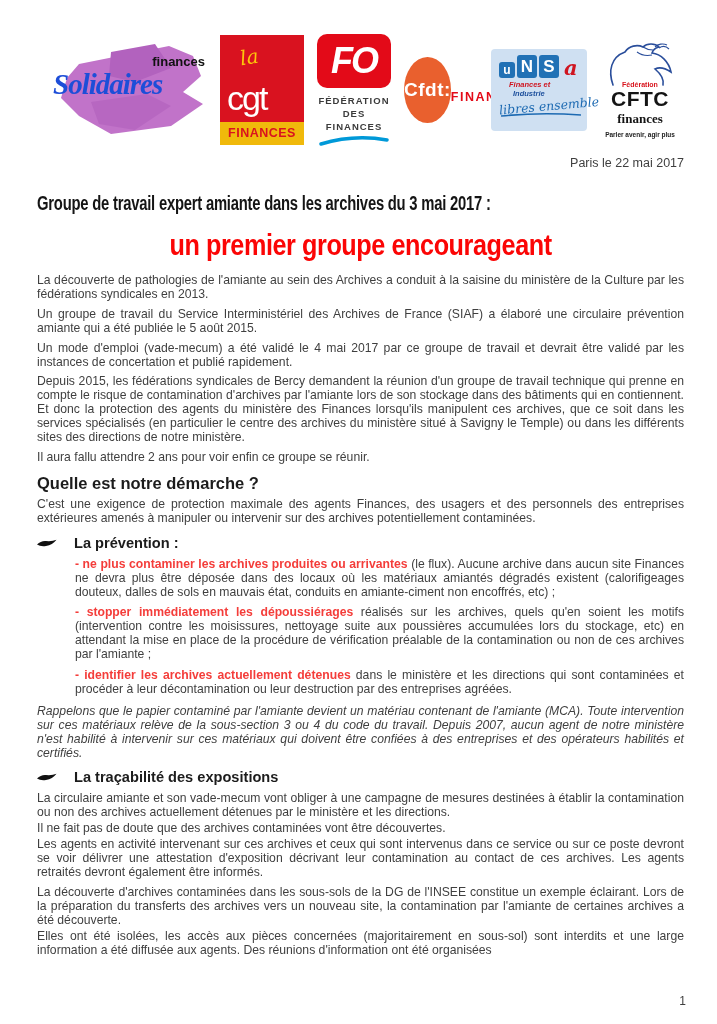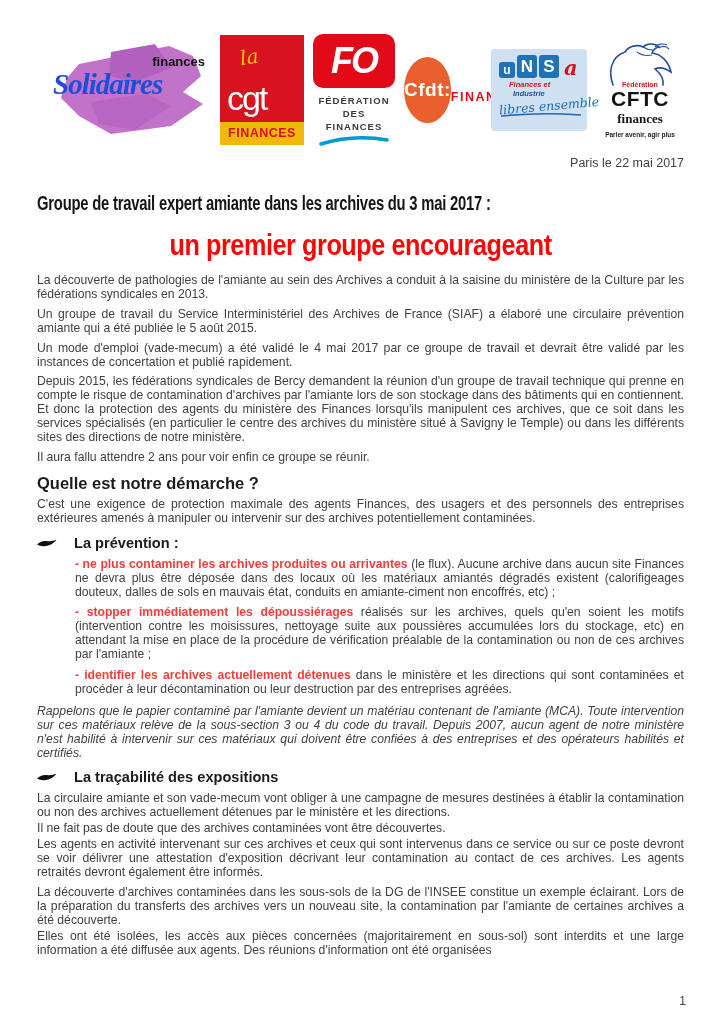--- a/index.html
+++ b/index.html
@@ -24,21 +24,21 @@
   .cgt{width:84px;height:110px;display:flex;flex-direction:column;}
   .cgt .top{flex:1;background:#d9121f;position:relative;}
   .cgt .la{position:absolute;left:20px;top:10px;font-family:"DejaVu Serif",serif;font-style:italic;
     color:#fdc60a;font-size:20px;transform:rotate(-8deg);}
   .cgt .word{position:absolute;left:7px;bottom:4px;color:#fff;font-weight:normal;font-size:34px;letter-spacing:-2px;}
   .cgt .band{height:23px;background:#f0b90b;color:#d9121f;font-weight:bold;font-size:12.5px;
     text-align:center;line-height:23px;letter-spacing:0.5px;}
 
   
   .fo{width:82px;display:flex;flex-direction:column;align-items:center;}
-  .fo .box{width:82px;height:54px;background:#e30a18;border-radius:10px;display:flex;align-items:center;justify-content:center;}
+  .fo .box{width:74px;height:54px;background:#e30a18;border-radius:10px;display:flex;align-items:center;justify-content:center;}
   .fo .word{color:#fff;font-weight:bold;font-style:italic;font-size:36px;letter-spacing:-2px;}
   .fo .lines{margin-top:7px;text-align:center;font-weight:bold;font-size:9.5px;letter-spacing:1px;
     color:#3b3b3b;line-height:1.35;}
   .fo svg{margin-top:2px;}
 
   
   .cfdt{width:78px;display:flex;flex-direction:row;align-items:center;}
   .cfdt .circle{width:66px;height:66px;border-radius:50%;background:#e9602e;display:flex;align-items:center;justify-content:center;}
   .cfdt .word{color:#fff;font-weight:bold;font-size:19px;letter-spacing:0.5px;}
   .cfdt .band{margin-top:13px;color:#e30a18;font-weight:bold;font-size:12.5px;letter-spacing:1.5px;}

